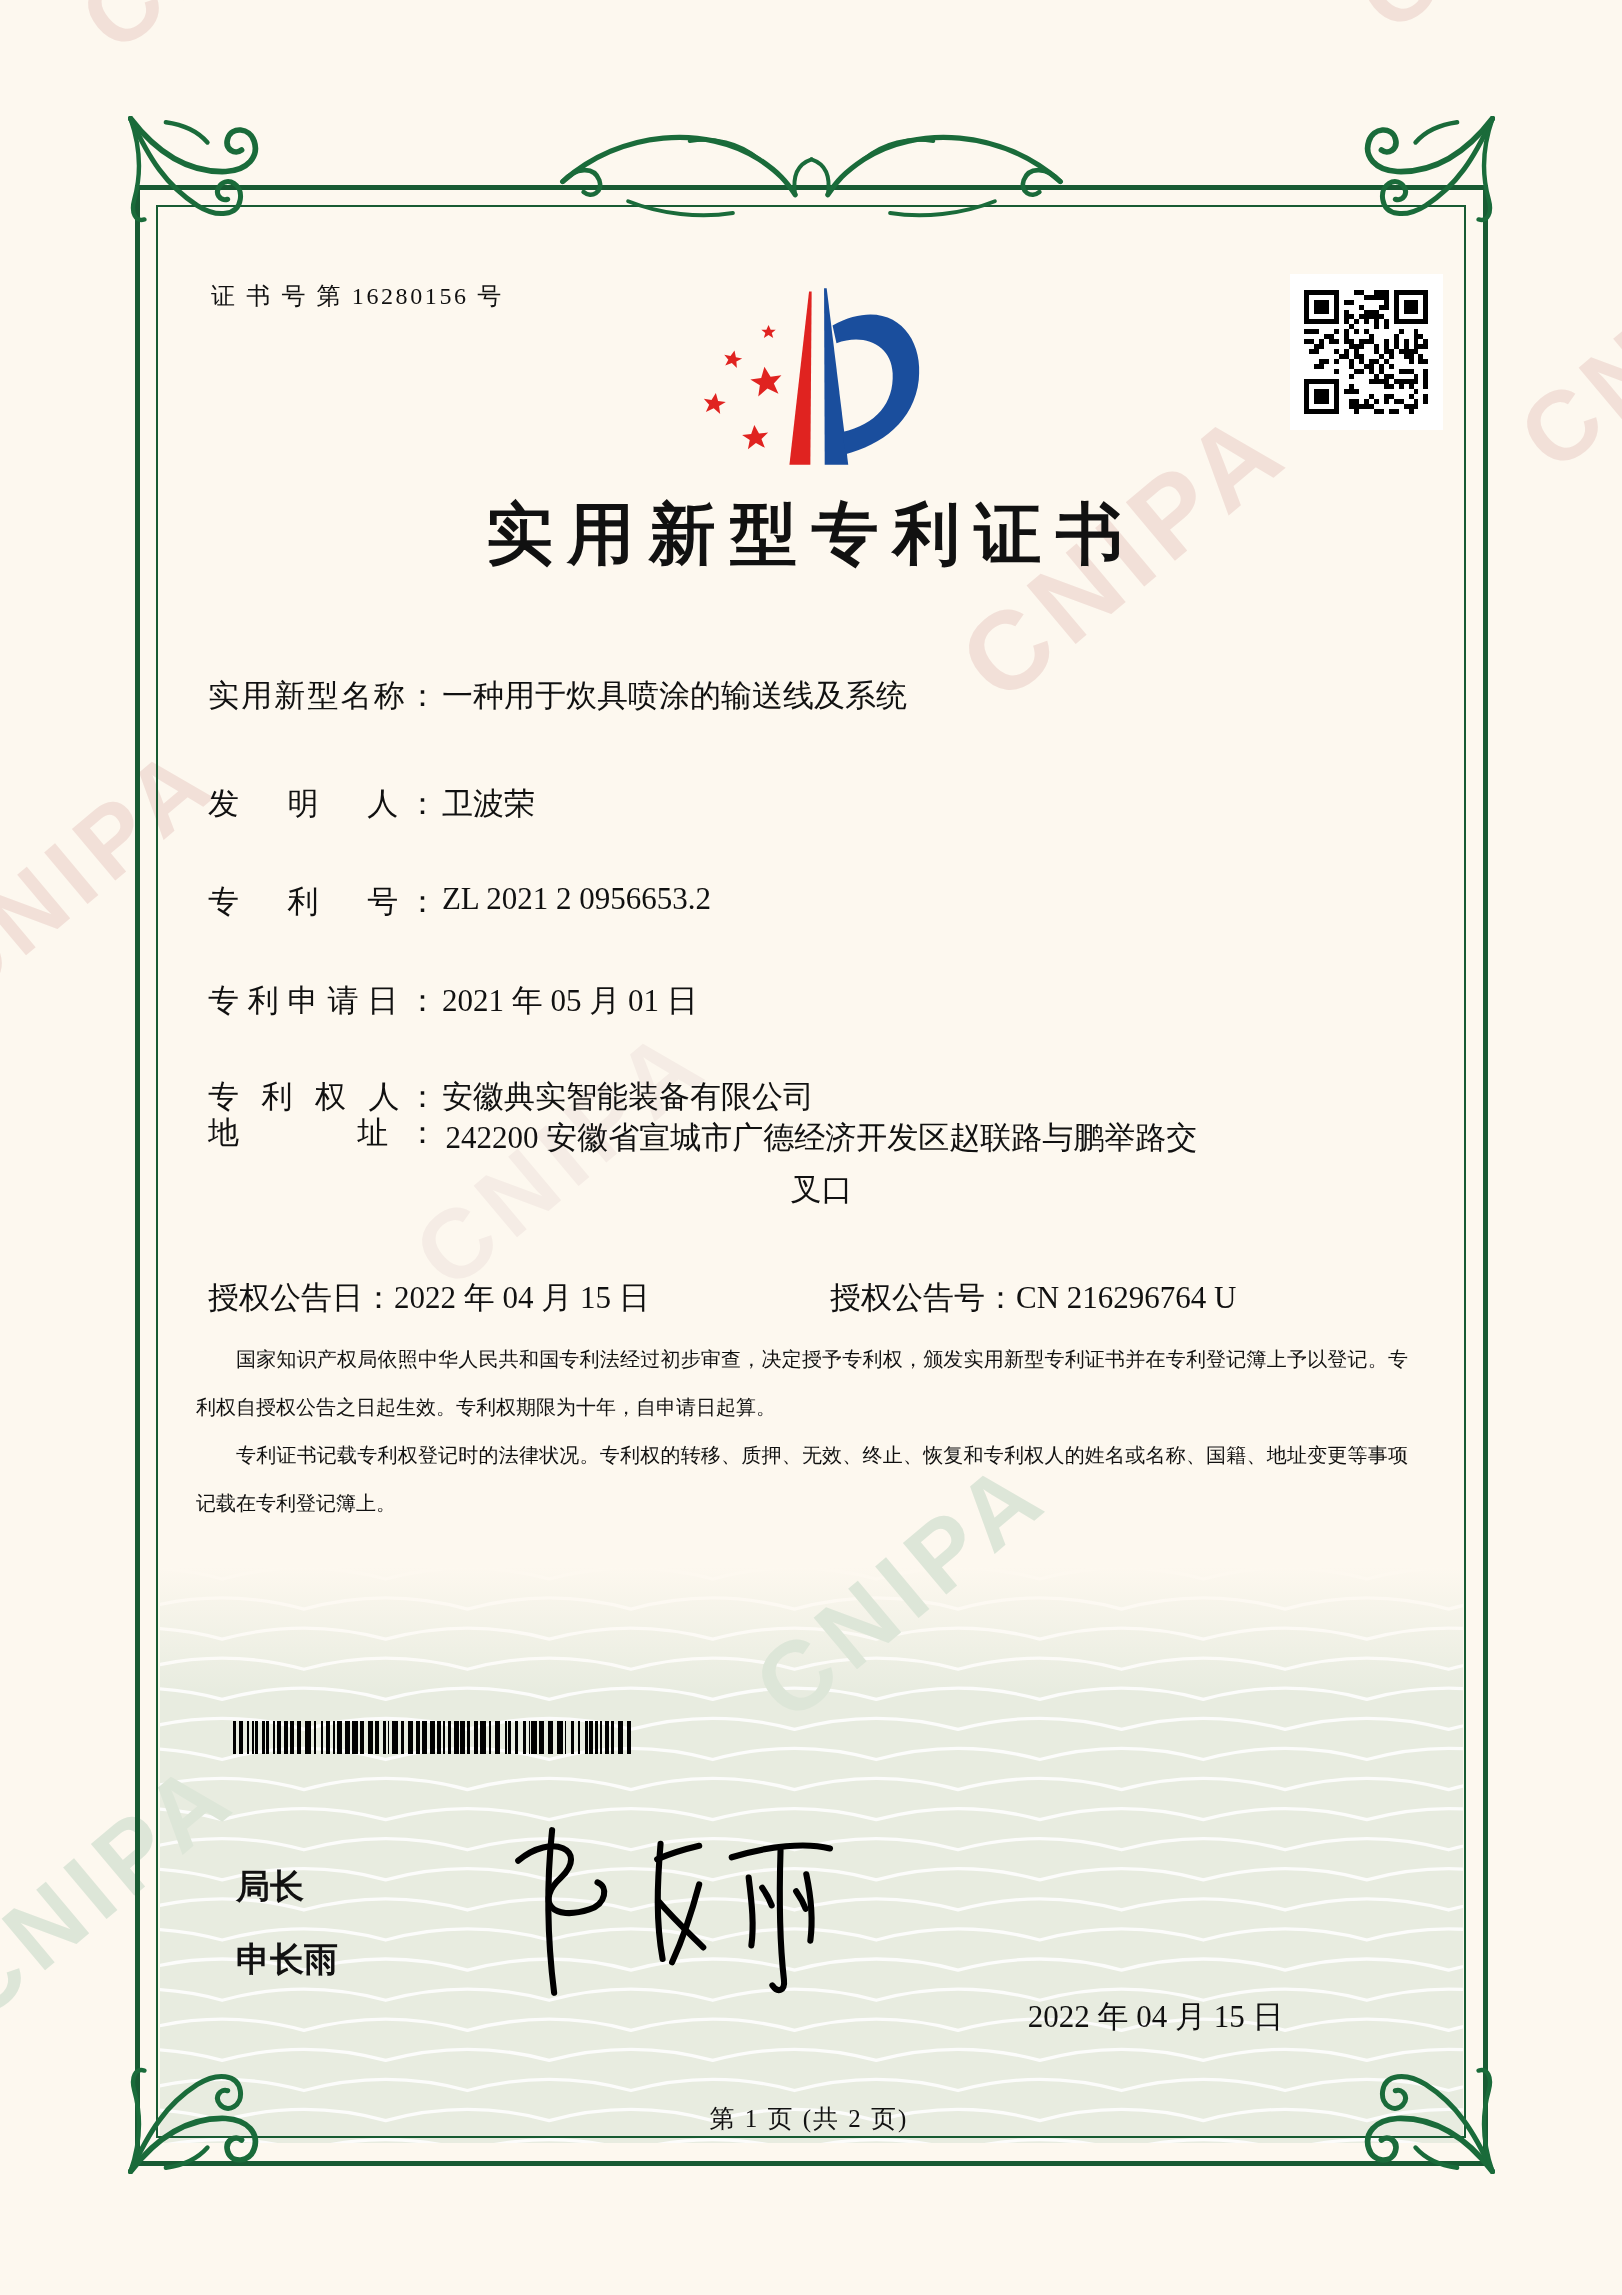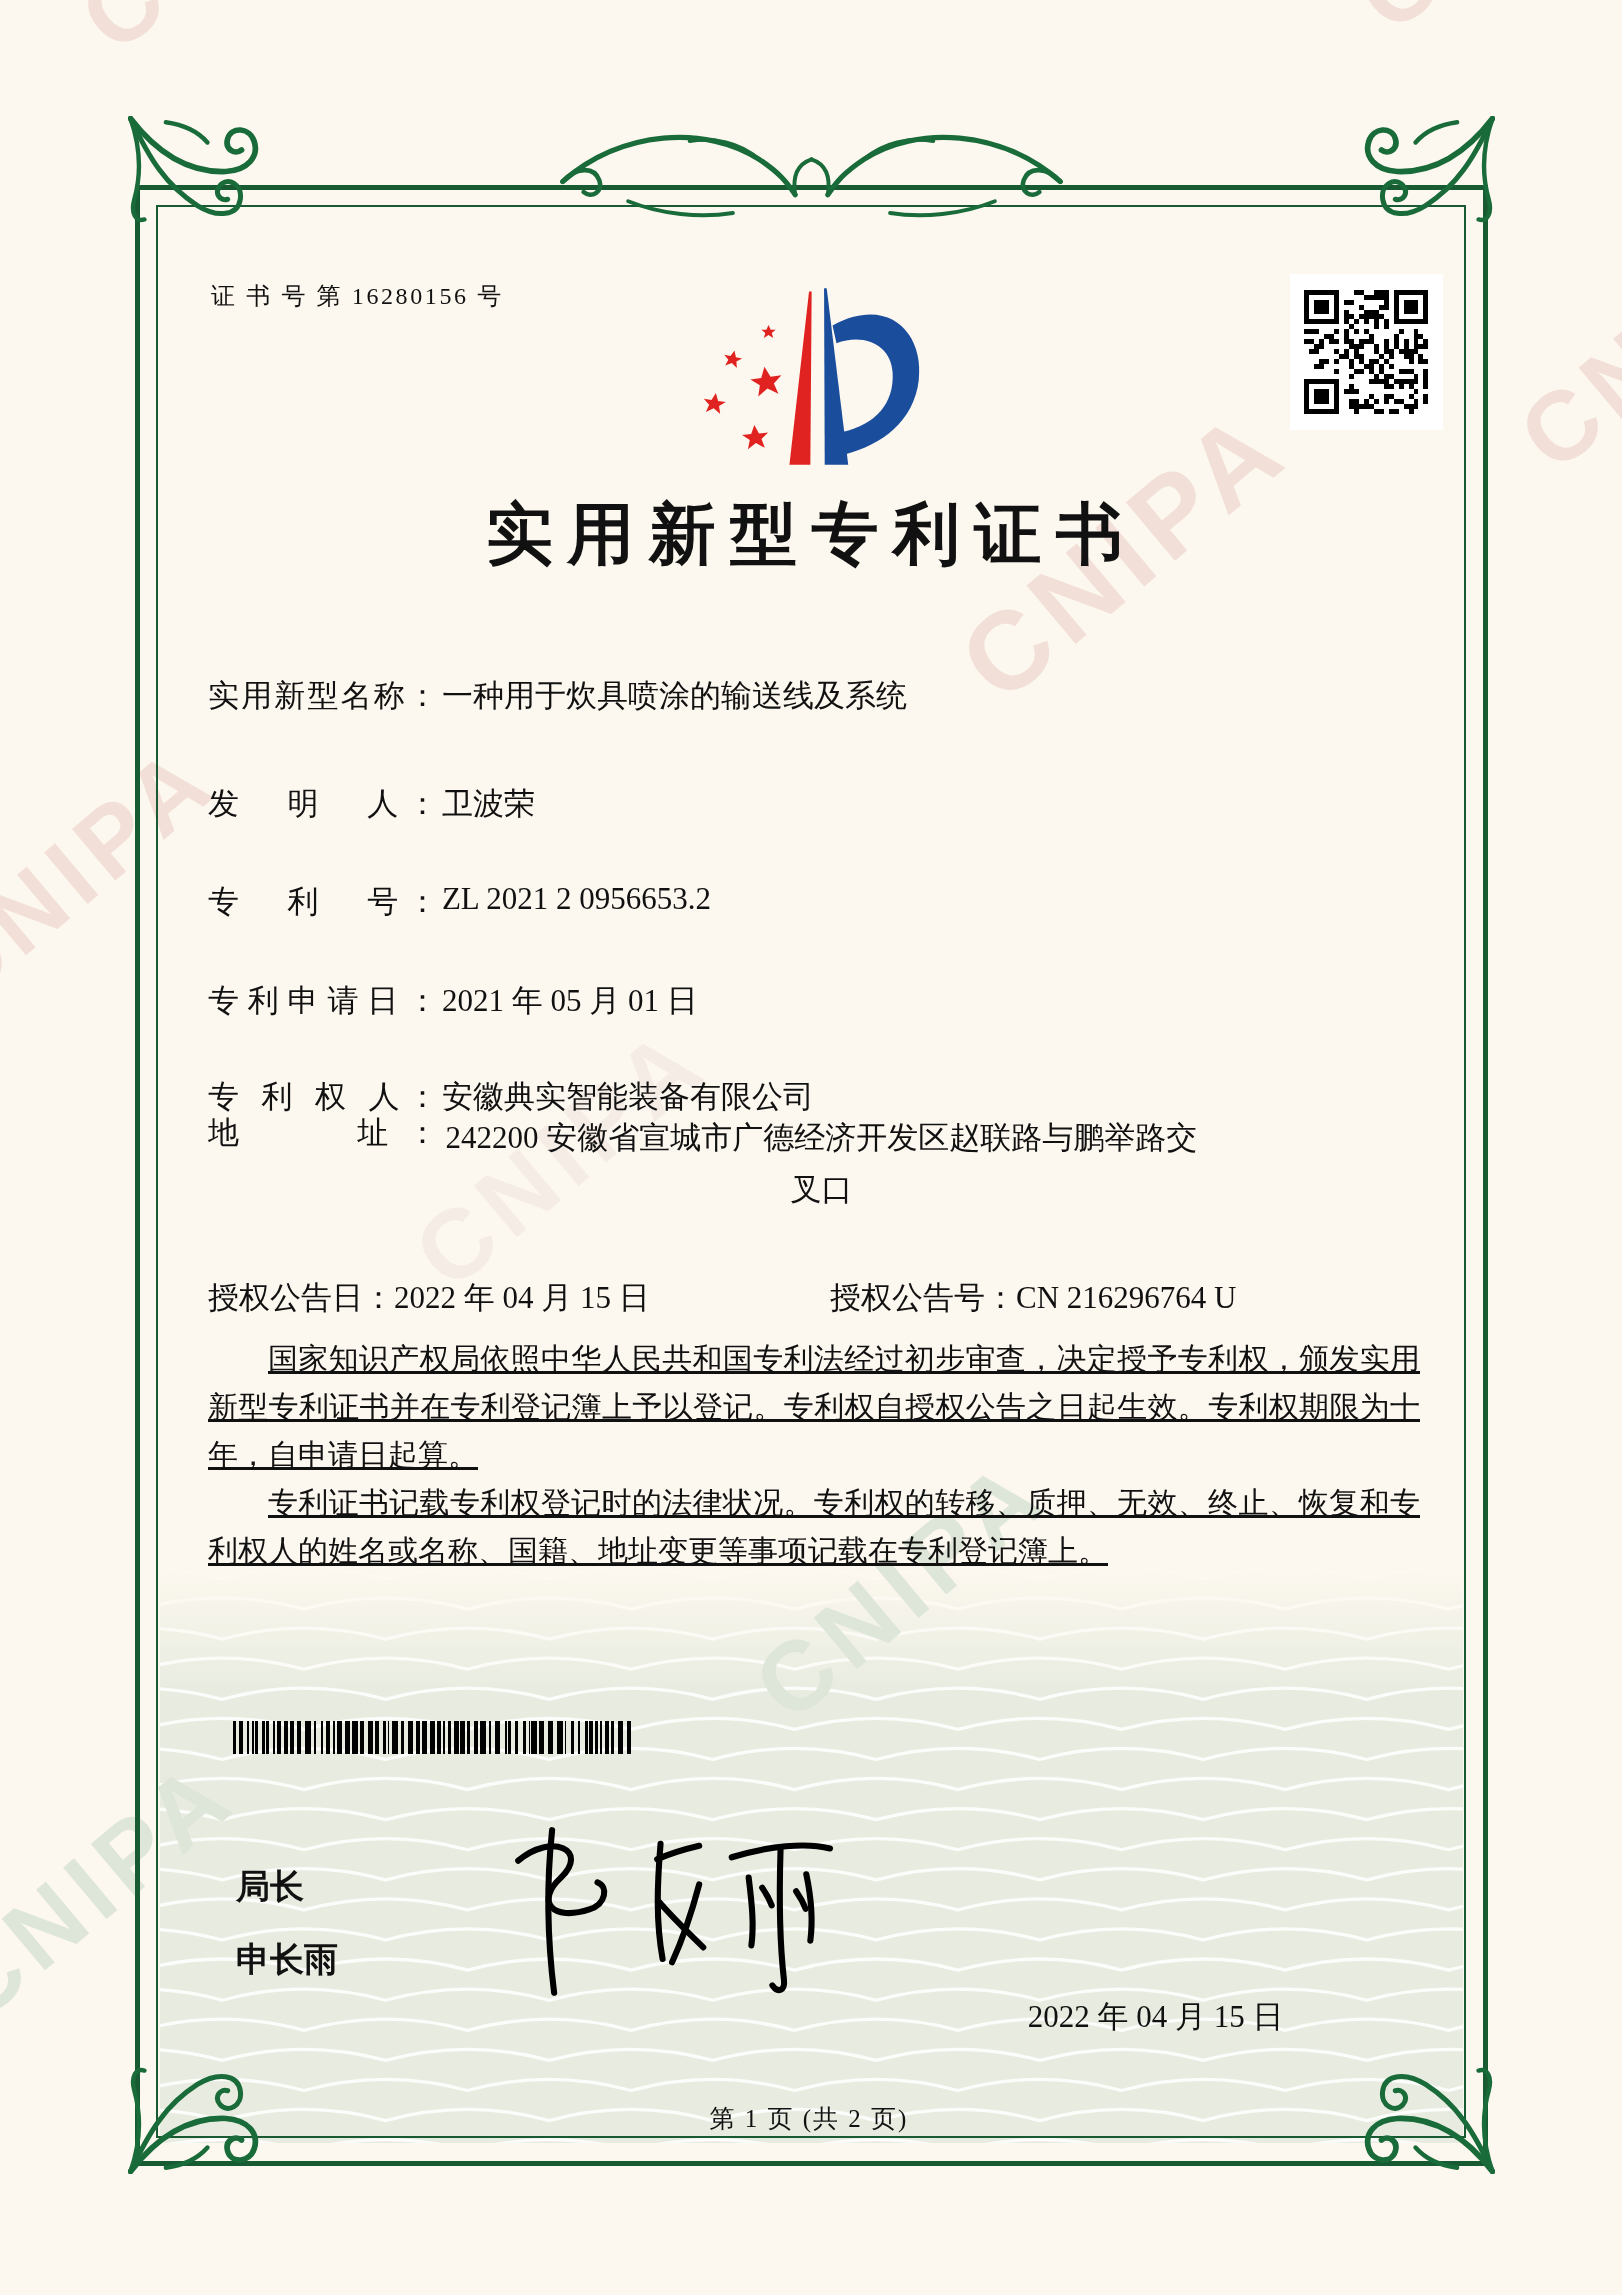--- a/index.html
+++ b/index.html
@@ -59,22 +59,22 @@
   .frow .lab{display:inline-block;width:230px;text-align:justify;text-align-last:justify;
              vertical-align:top;}
   .frow .val{display:inline-block;vertical-align:top;margin-left:3.9px;text-align:center;}
   .frow.addr .val{width:759px;line-height:52px;}
   .r1{top:675px;} .r2{top:783px;} .r3{top:881px;} .r4{top:980px;}
   .r5{top:1076px;} .r6{top:1112px;} 
   .grant{position:absolute;top:1277px;font-size:31px;z-index:4;white-space:nowrap;}
   .grant.gd{left:208px;} .grant.gn{left:830px;}
 
   
-  .paras{position:absolute;left:208px;top:1335px;width:1212px;font-size:30px;
-         line-height:48px;text-align:justify;z-index:4;text-decoration:underline;}
+  .paras{position:absolute;left:196px;top:1335px;width:1212px;font-size:20px;
+         line-height:48px;text-align:justify;z-index:4;}
   .paras p{margin:0;text-indent:2em;}
 
   
   #barcode{position:absolute;left:233px;top:1721px;width:419px;height:33px;z-index:4;
            white-space:nowrap;font-size:0;}
   #barcode span{display:inline-block;height:33px;background:#000;vertical-align:top;}
 
   
   .dir-title{position:absolute;left:236px;top:1864px;font-size:34px;font-weight:bold;
              font-family:"Liberation Sans","DejaVu Sans",sans-serif;z-index:4;}

